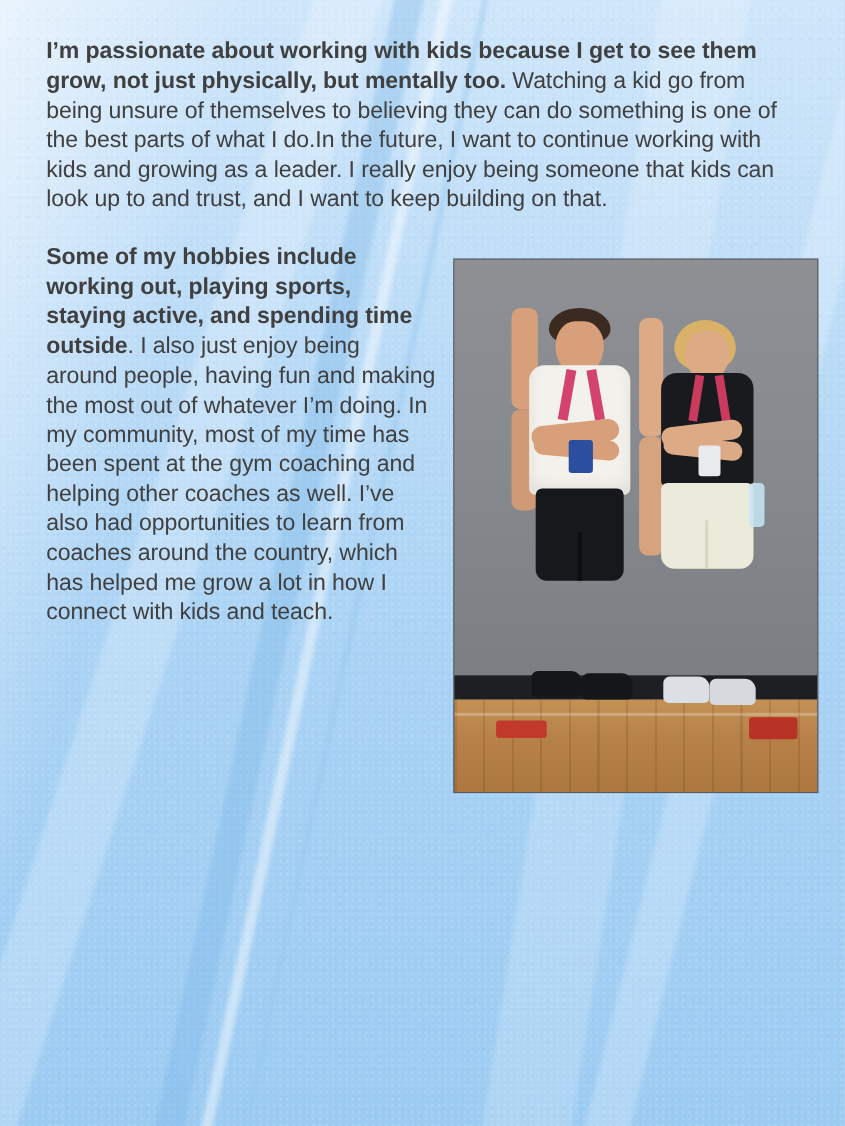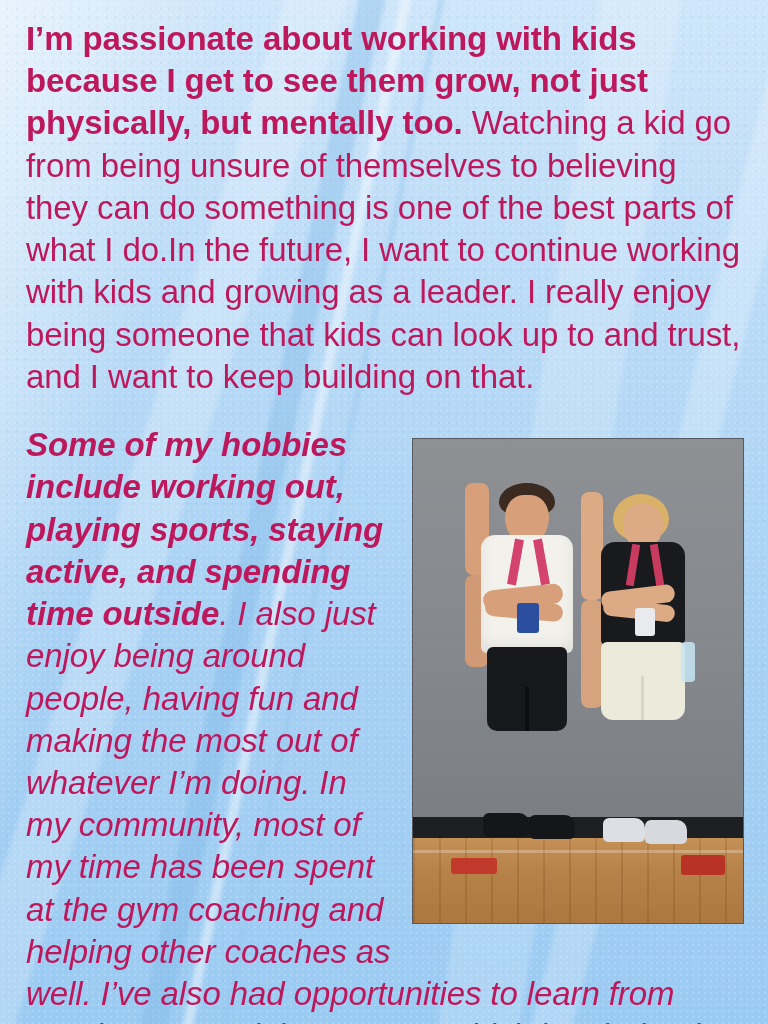--- a/index.html
+++ b/index.html
@@ -55,31 +55,31 @@
   }
 
   
   .content {
     position: relative;
     padding: 18px 24px 0 26px;
     color: #16191c;
   }
 
   .para {
-    font-size: 33px;
+    font-size: 21px;
     line-height: 1.28;
     letter-spacing: -0.1px;
-    margin: 0;
-    color: #be185d;
+    margin: 16px;
+    color: #404040;
   }
   .para.p1 { margin-bottom: 26px; }
   .para b { font-weight: 700; }
 
   
-  .p2-wrap { position: relative; font-style: italic; }
+  .p2-wrap { position: relative; }
 
   .photo-frame {
     float: right;
     width: 330px;
     height: 484px;
     margin: 14px 0 8px 16px;
     shape-outside: margin-box;
     background: #6b6f74;
     border: 1px solid rgba(0,0,0,0.18);
     overflow: hidden;

